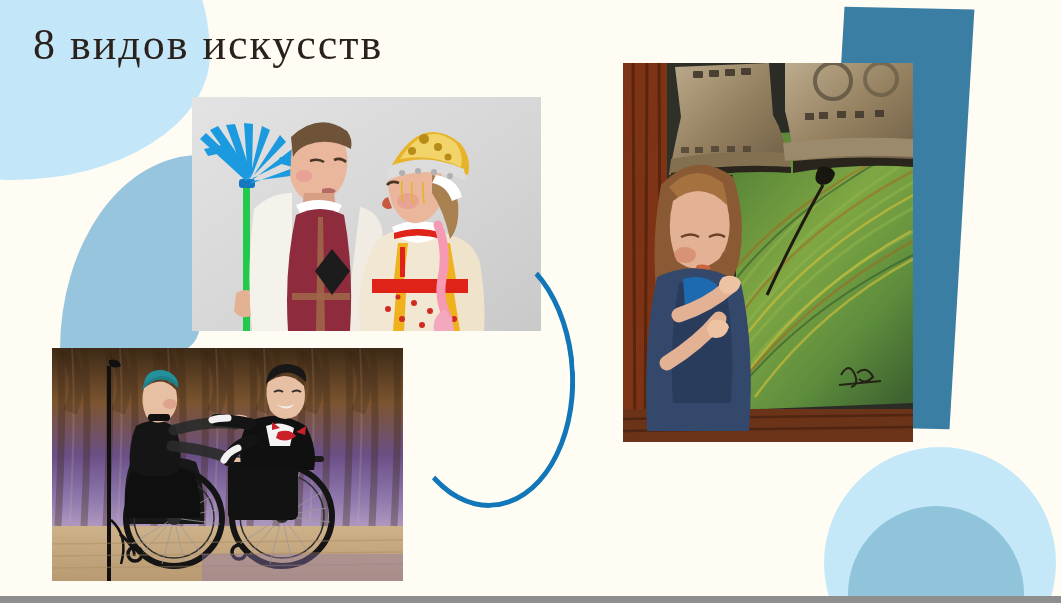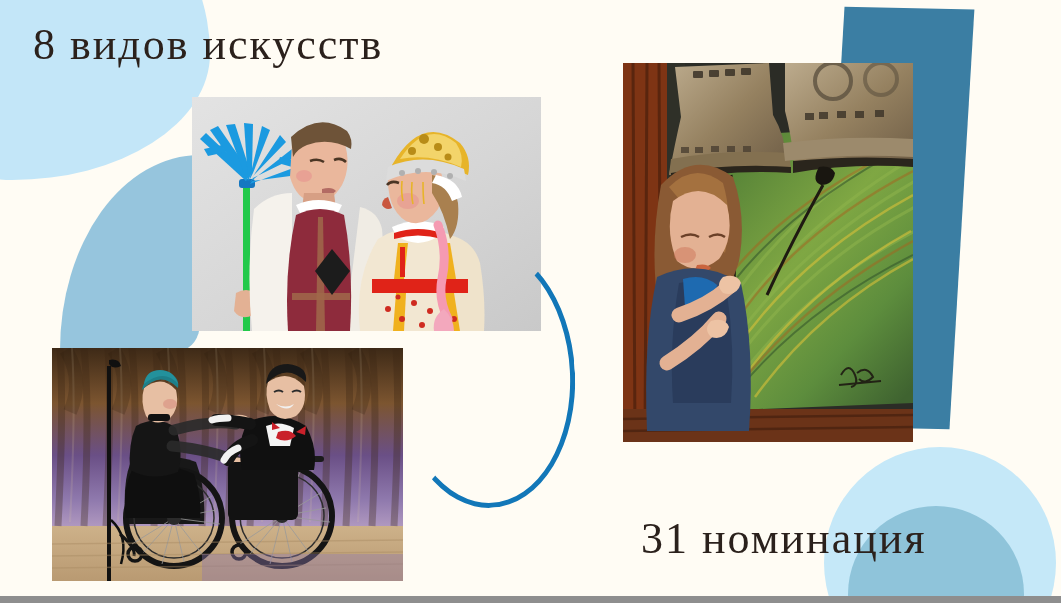--- a/index.html
+++ b/index.html
@@ -513,17 +513,16 @@
         <path d="M218 312 q8 -14 14 0 q4 10 -4 12"></path>
         <path d="M234 310 q10 -8 16 4 q-8 8 -14 2"></path>
         <path d="M216 322 l42 -4"></path>
       </g>
     </svg>
   </div>
 
   <div class="arc-line"></div>
 
   <div class="title">8 видов искусств</div>
-  <div class="subtitle">31 номинация</div>
 
   <div class="bottom-bar"></div>
 
 </div>
 
 </body></html>

